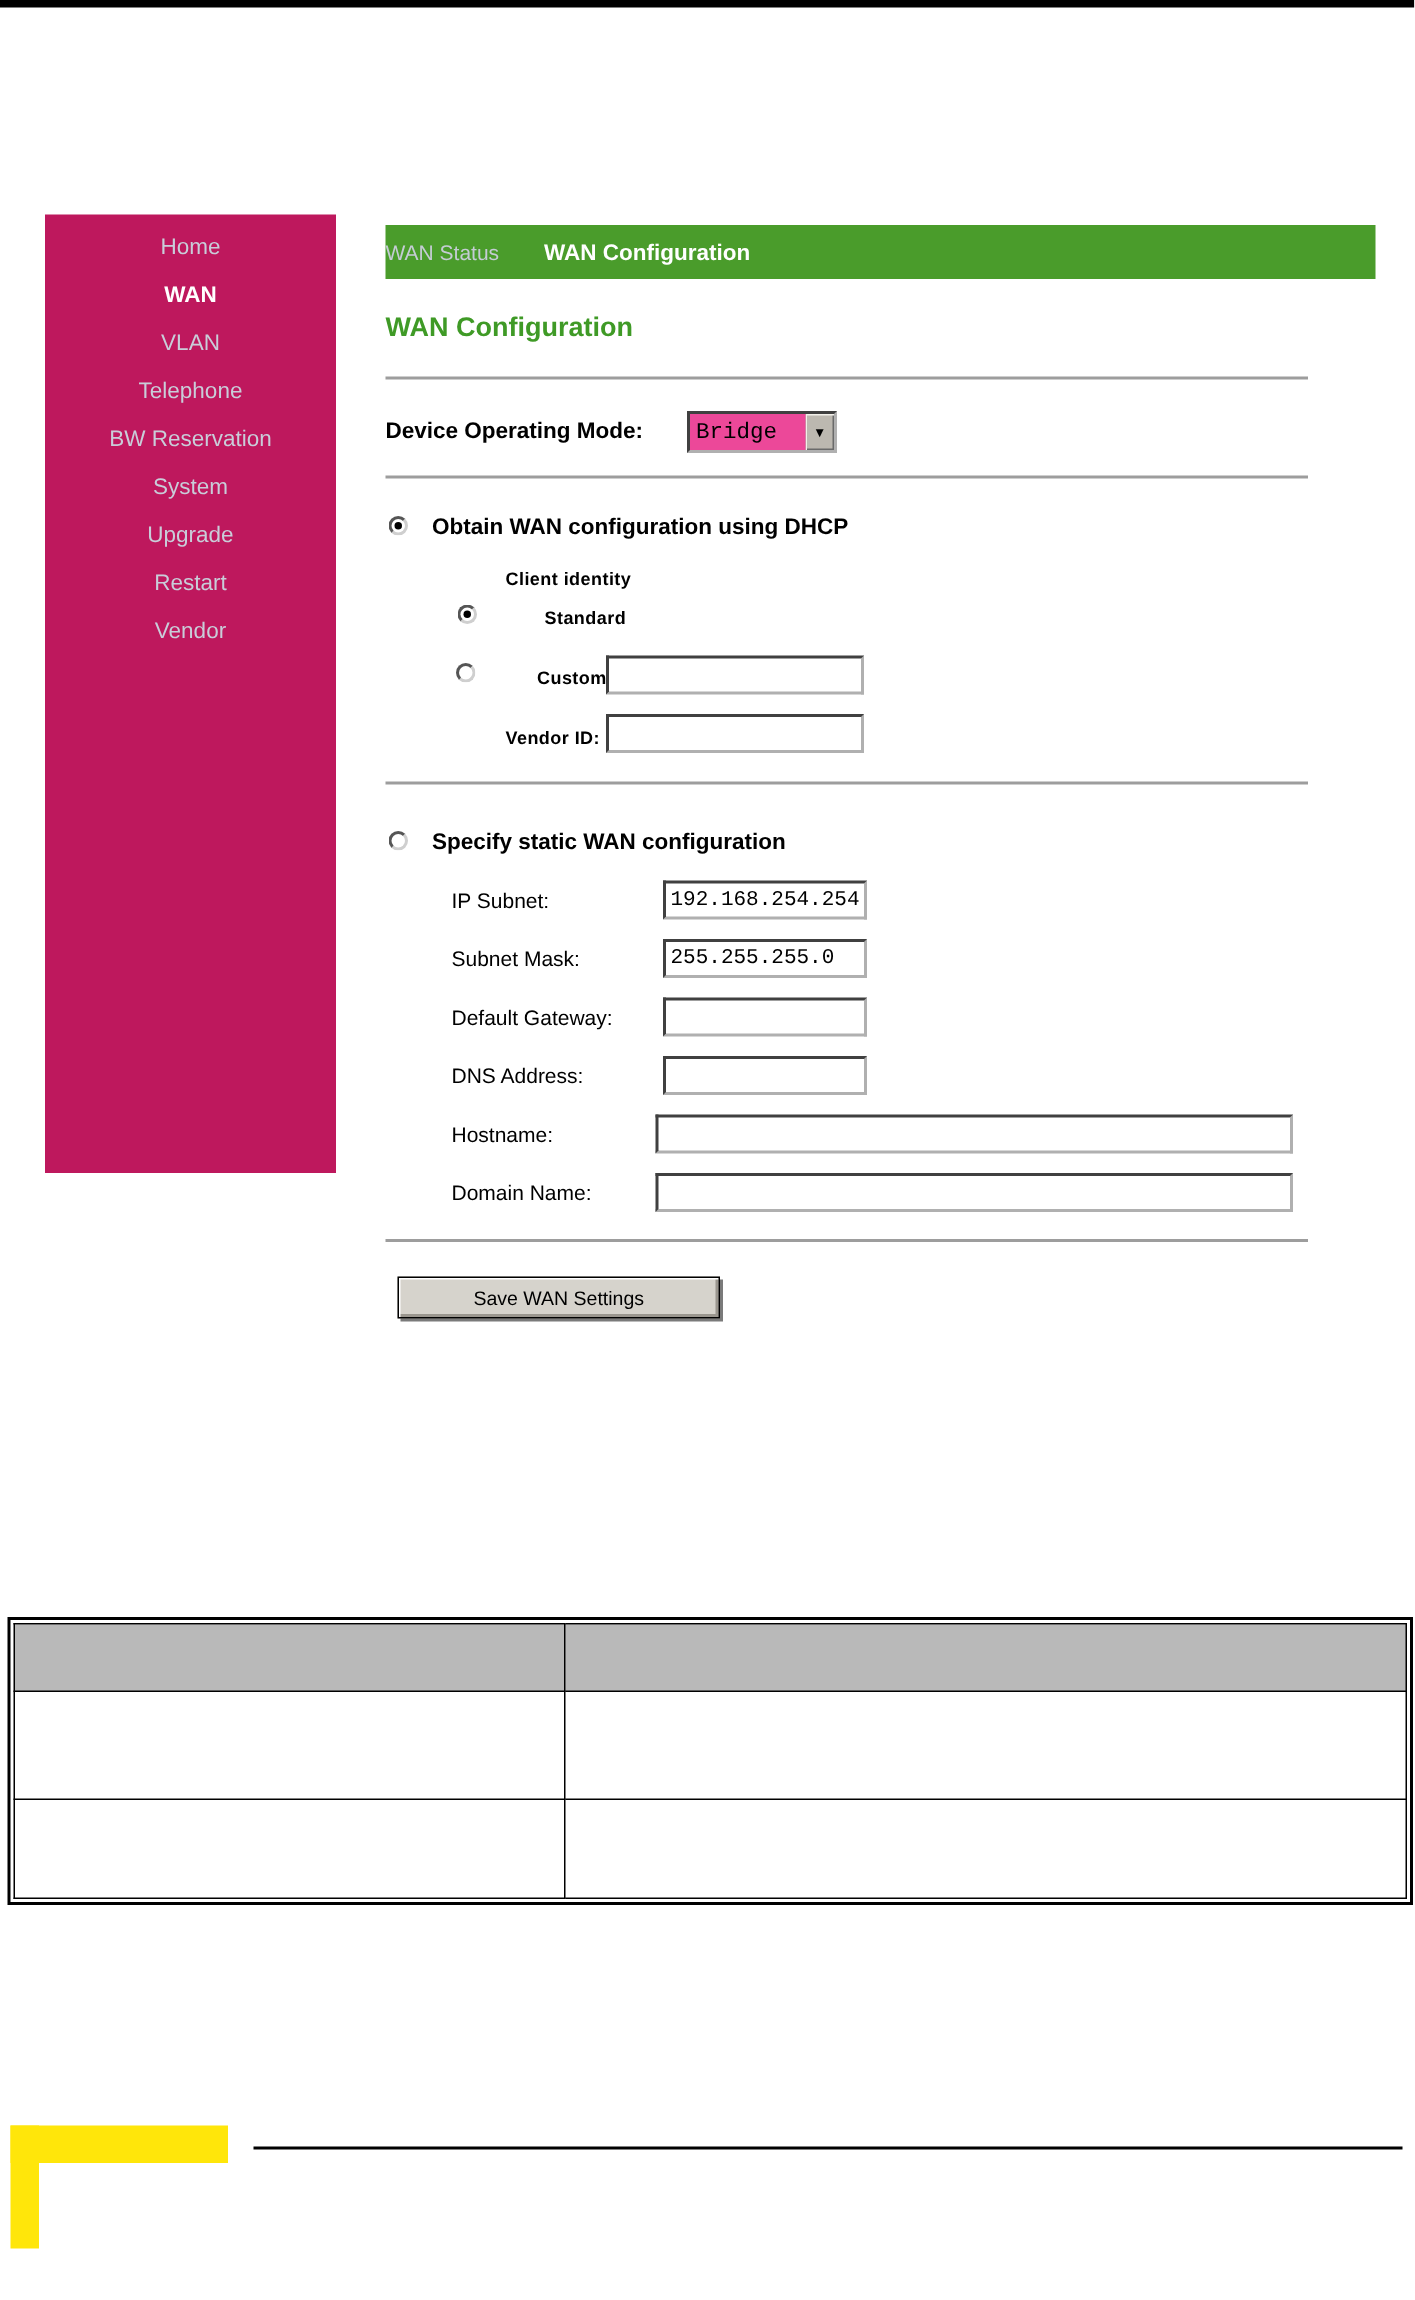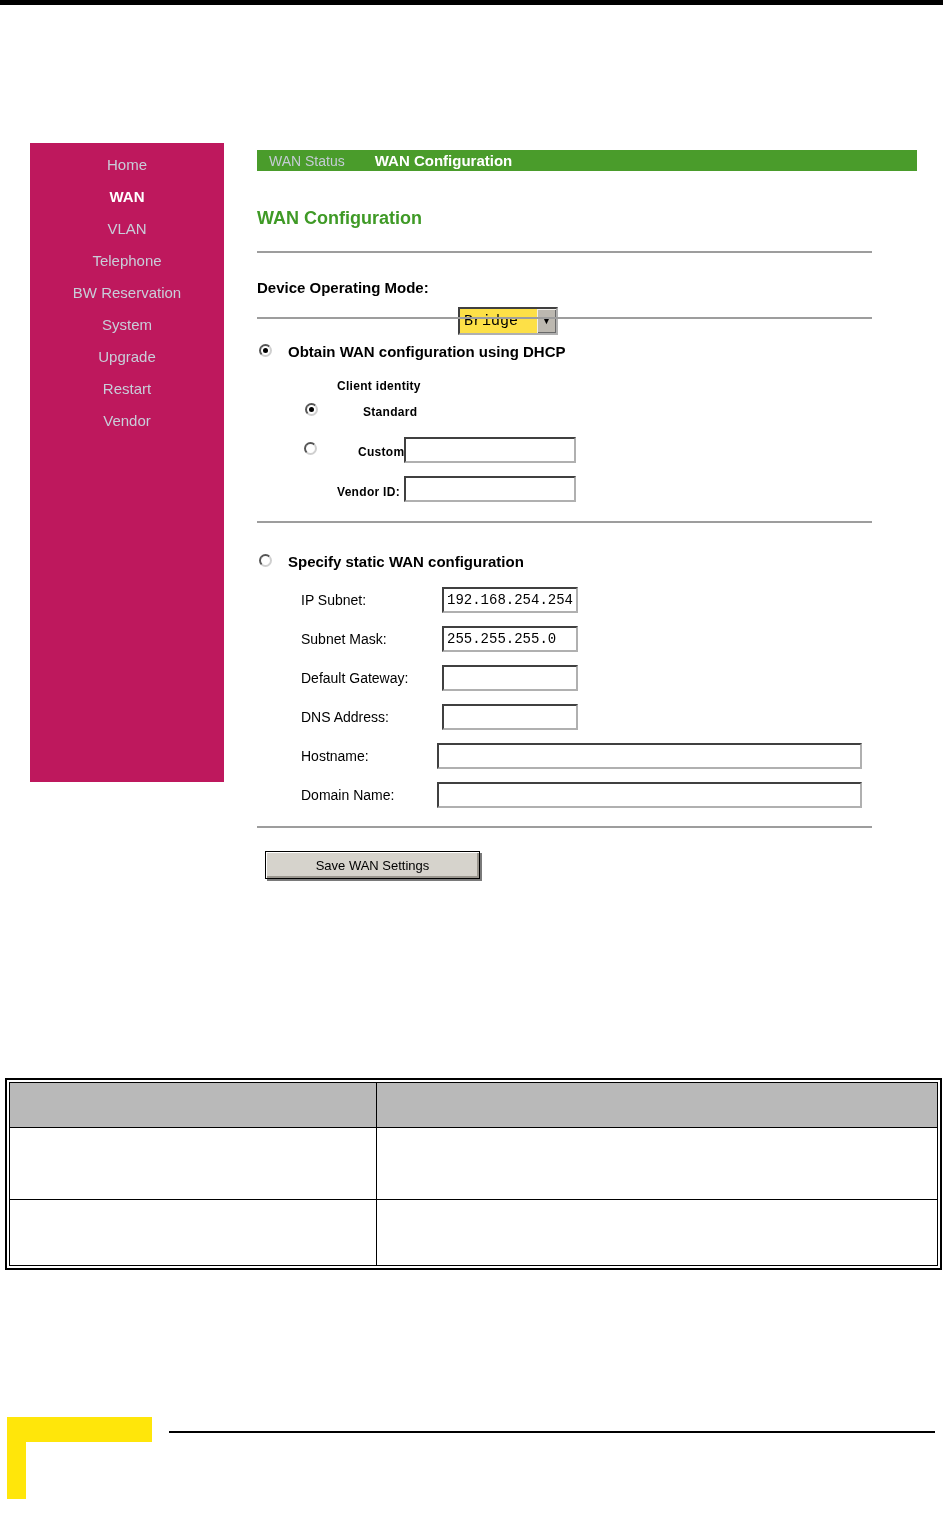--- a/index.html
+++ b/index.html
@@ -10,44 +10,44 @@
   #topbar{position:absolute;left:0;top:0;width:943px;height:5px;background:#000;}
 
   
   #sidebar{position:absolute;left:30px;top:143px;width:194px;height:639px;
            background:#be185d;padding-top:6px;box-sizing:border-box;}
   .side-item{height:32px;line-height:32px;text-align:center;font-size:15px;
              color:#c9cdd9;cursor:pointer;}
   .side-item.active{color:#ffffff;font-weight:bold;}
 
   
-  #tabbar{position:absolute;left:257px;top:150px;width:660px;height:21px;background:#4a9c2b;
-          display:flex;align-items:center;gap:30px;padding-left:12px;box-sizing:border-box;}
+  #tabbar{position:absolute;left:257px;top:150px;width:660px;height:36px;background:#4a9c2b;
+          display:flex;align-items:center;gap:30px;padding-left:0;box-sizing:border-box;}
   .tab{font-size:14px;color:#c4ccd4;cursor:pointer;white-space:nowrap;}
   .tab.active{color:#fff;font-weight:bold;font-size:15px;}
 
   
   #page-title{position:absolute;left:257px;top:208px;font-size:18px;font-weight:bold;color:#3f9a26;}
   .hrline{position:absolute;left:257px;width:615px;height:2px;background:#9d9d9d;}
 
   .lbl-bold15{position:absolute;font-size:15px;font-weight:bold;}
   .lbl-small{position:absolute;font-size:12px;font-weight:bold;letter-spacing:.3px;margin-left:36px;}
   .flabel{position:absolute;left:301px;font-size:14px;}
 
   
   .tin{position:absolute;height:26px;box-sizing:border-box;background:#fff;
        border:2px solid;border-color:#404040 #b0b0b0 #b0b0b0 #404040;
        font-family:"Liberation Mono",monospace;font-size:14px;padding:1px 3px;color:#000;}
   .tin.narrow{left:442px;width:136px;}
   .tin.wide{left:437px;width:425px;}
 
   
   #device-select{position:absolute;left:458px;top:274px;width:100px;height:28px;box-sizing:border-box;
-       display:flex;align-items:stretch;background:#fde047;cursor:pointer;
-       border:2px solid;border-color:#404040 #b0b0b0 #b0b0b0 #404040;margin-top:33px;}
+       display:flex;align-items:stretch;background:#ec4899;cursor:pointer;
+       border:2px solid;border-color:#404040 #b0b0b0 #b0b0b0 #404040;}
   #device-select .val{flex:1;font-family:"Liberation Mono",monospace;font-size:15px;
        display:flex;align-items:center;padding-left:4px;}
   #device-select .arrow{width:19px;background:#bcb8b0;display:flex;align-items:center;justify-content:center;
        font-size:9px;color:#000;box-shadow:inset 1px 1px 0 #f1efe9, inset -1px -1px 0 #6a6a6a;}
 
   
   .radio{position:absolute;width:13px;height:13px;border-radius:50%;background:#fff;box-sizing:border-box;
          border:2px solid;border-color:#555 #cfcfcf #cfcfcf #555;cursor:pointer;}
   .radio.checked::after{content:"";position:absolute;left:2px;top:2px;width:5px;height:5px;
          border-radius:50%;background:#000;}

